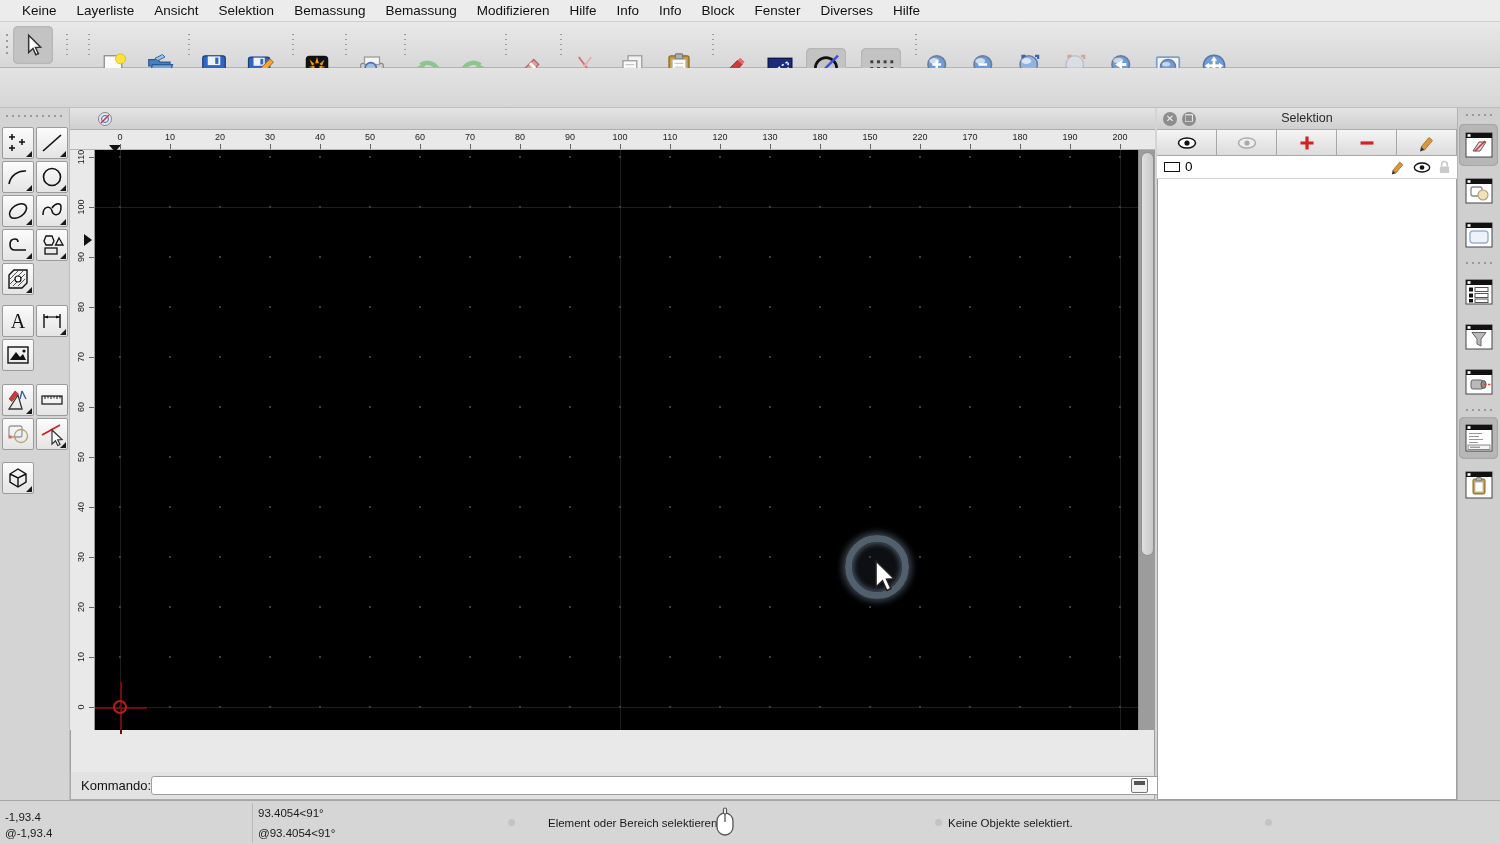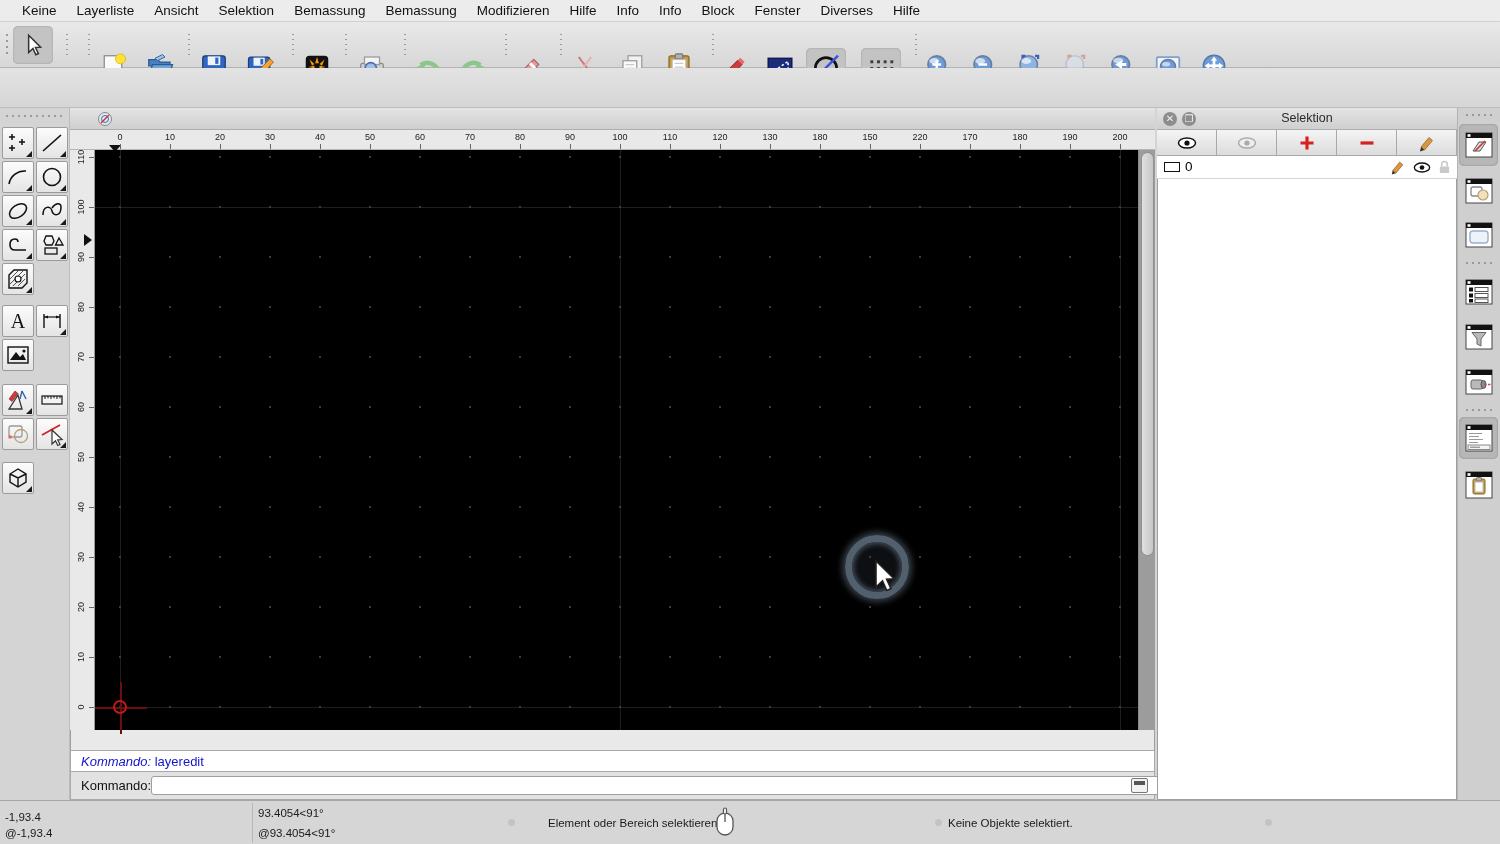--- a/index.html
+++ b/index.html
@@ -808,24 +808,20 @@
 
   <div class="halo"></div>
   <svg class="abs" style="left:872px;top:560px" width="24" height="34" viewBox="0 0 24 34">
     <path d="M4,1 L4,27 L10.5,20.8 L14.8,30.5 L19,28.6 L14.6,19.2 L22,18.8 Z" fill="#fff" stroke="#222" stroke-width="1.6"></path>
   </svg>
 
   <div class="abs vscroll">
       <div class="vthumb"></div>
     </div>
 
-  <div class="abs cmdhist">
-    <span class="lbl">Kommando:</span>
-    <span>layeredit</span>
-  </div>
   <div class="abs cmdrow">
     <span class="lbl">Kommando:</span>
     <input class="cmdinput" type="text" value="" style="">
     <div class="cmdbtn"></div>
   </div>
 
   <div class="abs layerpanel"></div>
   <div class="abs lp-title">
     <div class="wbtn" style="left:6px">✕</div>
     <div class="wbtn" style="left:25px">❐</div>

